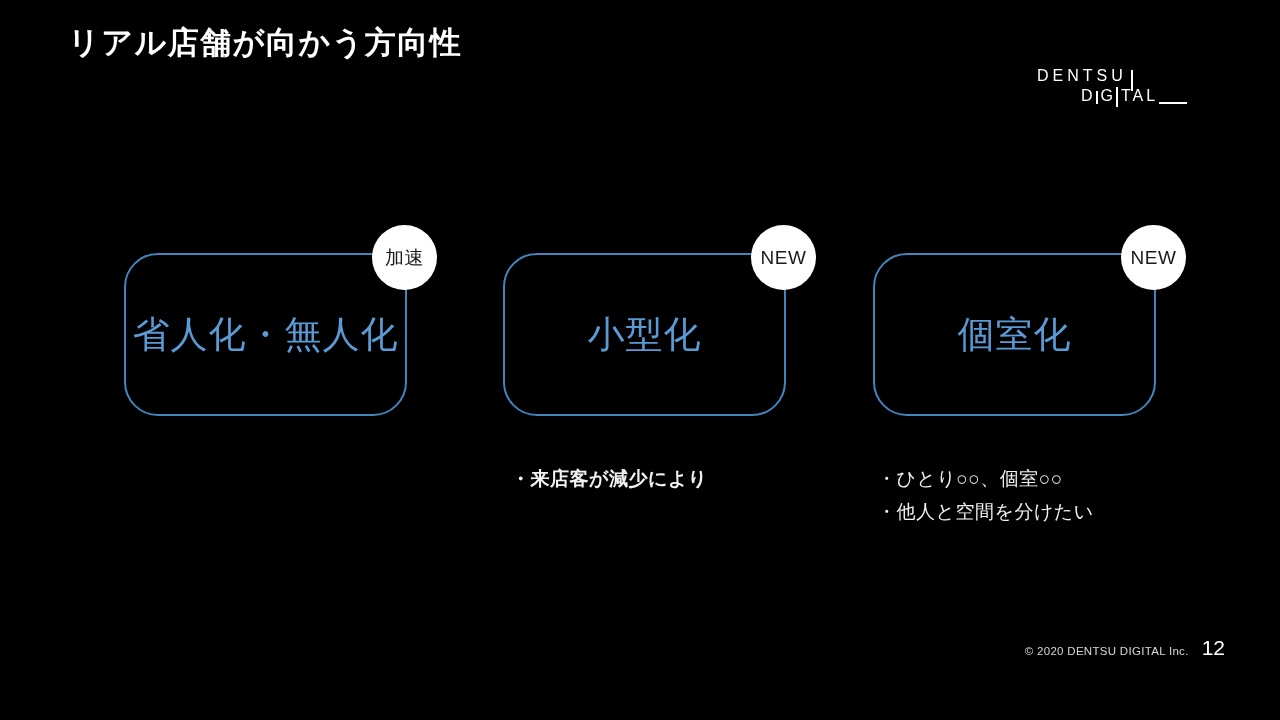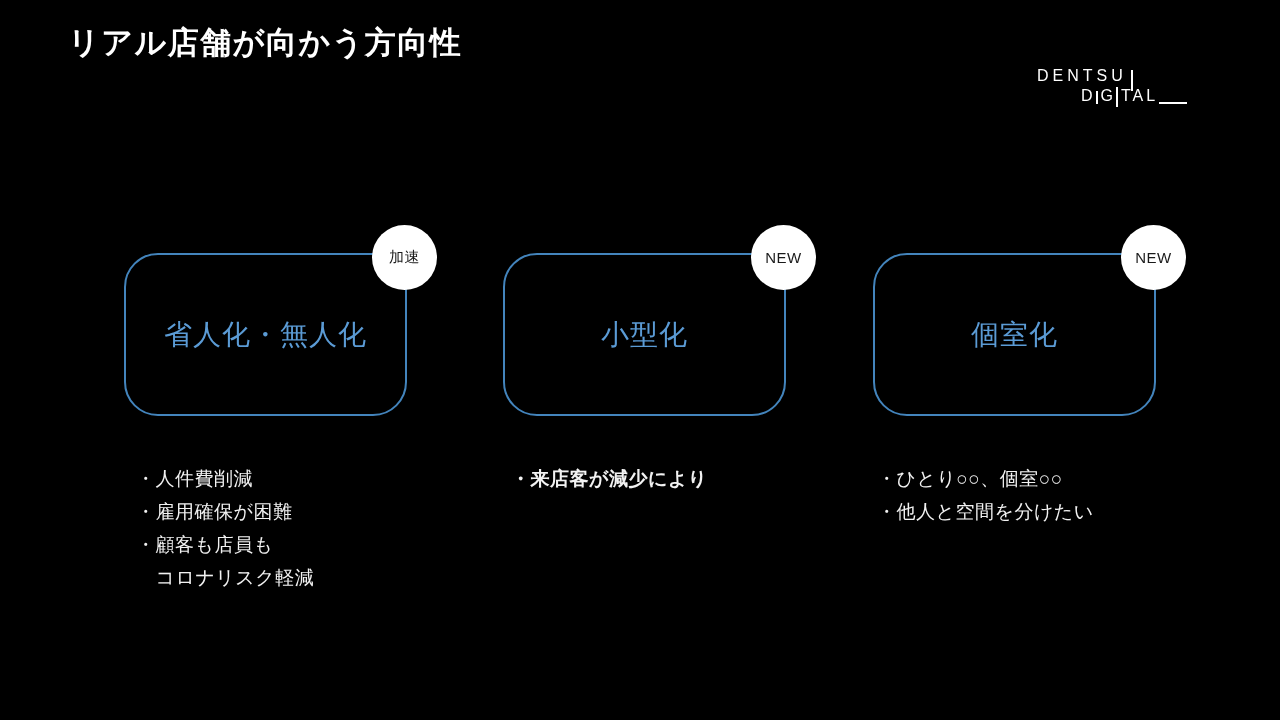--- a/index.html
+++ b/index.html
@@ -90,37 +90,37 @@
     border-radius: 34px;
     box-sizing: border-box;
     display: flex;
     align-items: center;
     justify-content: center;
   }
   .box1 { left: 124px; }
   .box2 { left: 503px; }
   .box3 { left: 873px; }
   .box-label {
-    font-size: 28px;
+    font-size: 37px;
     letter-spacing: 1px;
     color: var(--box_label, #5B9BD5);
   }
   .badge {
     position: absolute;
     top: -30px;
     right: -32px;
     width: 65px;
     height: 65px;
     border-radius: 50%;
     background: var(--badge_bg, #fff);
     color: var(--badge_text, #1a1a1a);
     display: flex;
     align-items: center;
     justify-content: center;
-    font-size: 15px;
+    font-size: 19px;
     letter-spacing: 0.5px;
   }
   
   .bullets {
     position: absolute;
     top: 462px;
     font-size: 19px;
     line-height: 33px;
     letter-spacing: 0.5px;
     color: var(--body_text, #F2F2F2);
@@ -166,38 +166,36 @@
       <span class="vbar vbar-tall"></span>
       <span>TAL</span>
       <span class="underbar"></span>
     </div>
   </div>
 
   <div class="box box1">
     <span class="box-label">省人化・無人化</span>
     <div class="badge">加速</div>
   </div>
-  <div class="bullets bullets1">
-    <div>・人件費削減</div>
-    <div>・雇用確保が困難</div>
-    <div>・顧客も店員も</div>
-    <div>　コロナリスク軽減</div>
-  </div>
 
   <div class="box box2">
     <span class="box-label">小型化</span>
     <div class="badge">NEW</div>
   </div>
   <div class="bullets bullets2">
     <div>・来店客が減少により</div>
   </div>
 
   <div class="box box3">
     <span class="box-label">個室化</span>
     <div class="badge">NEW</div>
   </div>
   <div class="bullets bullets3">
     <div>・ひとり○○、個室○○</div>
     <div>・他人と空間を分けたい</div>
   </div>
 
+  <div class="footer">
+    <span class="copyright">© 2020 DENTSU DIGITAL Inc.</span>
+    <span class="page-number">12</span>
+  </div>
 
 </div>
 
 </body></html>

